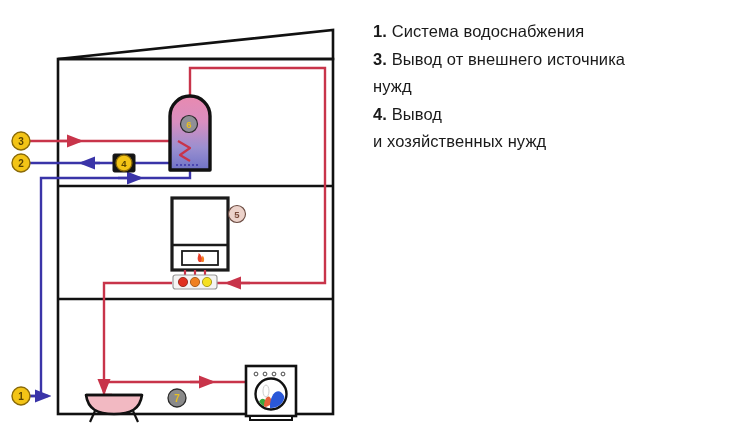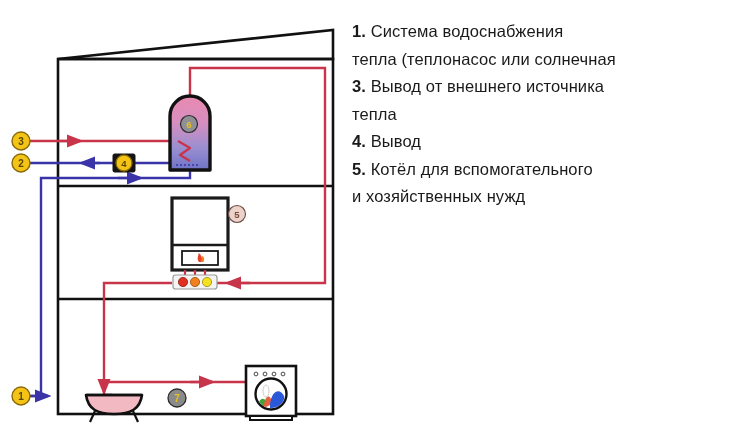--- a/index.html
+++ b/index.html
@@ -30,20 +30,21 @@
     top: 18px;
     width: 386px;
     height: 400px;
     color: #1a1a1a;
   }
   .legend-line {
     font-size: 16.5px;
     line-height: 27.5px;
     letter-spacing: 0.1px;
     white-space: nowrap;
+    margin-left: 21px;
   }
   .legend-num {
     font-weight: bold;
   }
   svg text {
     font-family: "Liberation Sans", sans-serif;
   }
 </style>
 </head>
 <body>
@@ -193,41 +194,34 @@
 
   </svg>
 
   <div id="legend">
 
     <div class="legend-line">
       <span class="legend-num">1.</span>
       <span>Система водоснабжения</span>
     </div>
 
-    <div class="legend-line">
-      <span>тепла (теплонасос или солнечная</span>
-    </div>
 
     <div class="legend-line">
       <span class="legend-num">3.</span>
       <span>Вывод от внешнего источника</span>
     </div>
     <div class="legend-line">
-      <span>тепла</span>
+      <span>нужд</span>
     </div>
 
     <div class="legend-line">
       <span class="legend-num">4.</span>
       <span>Вывод</span>
     </div>
 
-    <div class="legend-line">
-      <span class="legend-num">5.</span>
-      <span>Котёл для вспомогательного</span>
-    </div>
 
 
     <div class="legend-line">
       <span>и хозяйственных нужд</span>
     </div>
 
   </div>
 
 </div>
 

